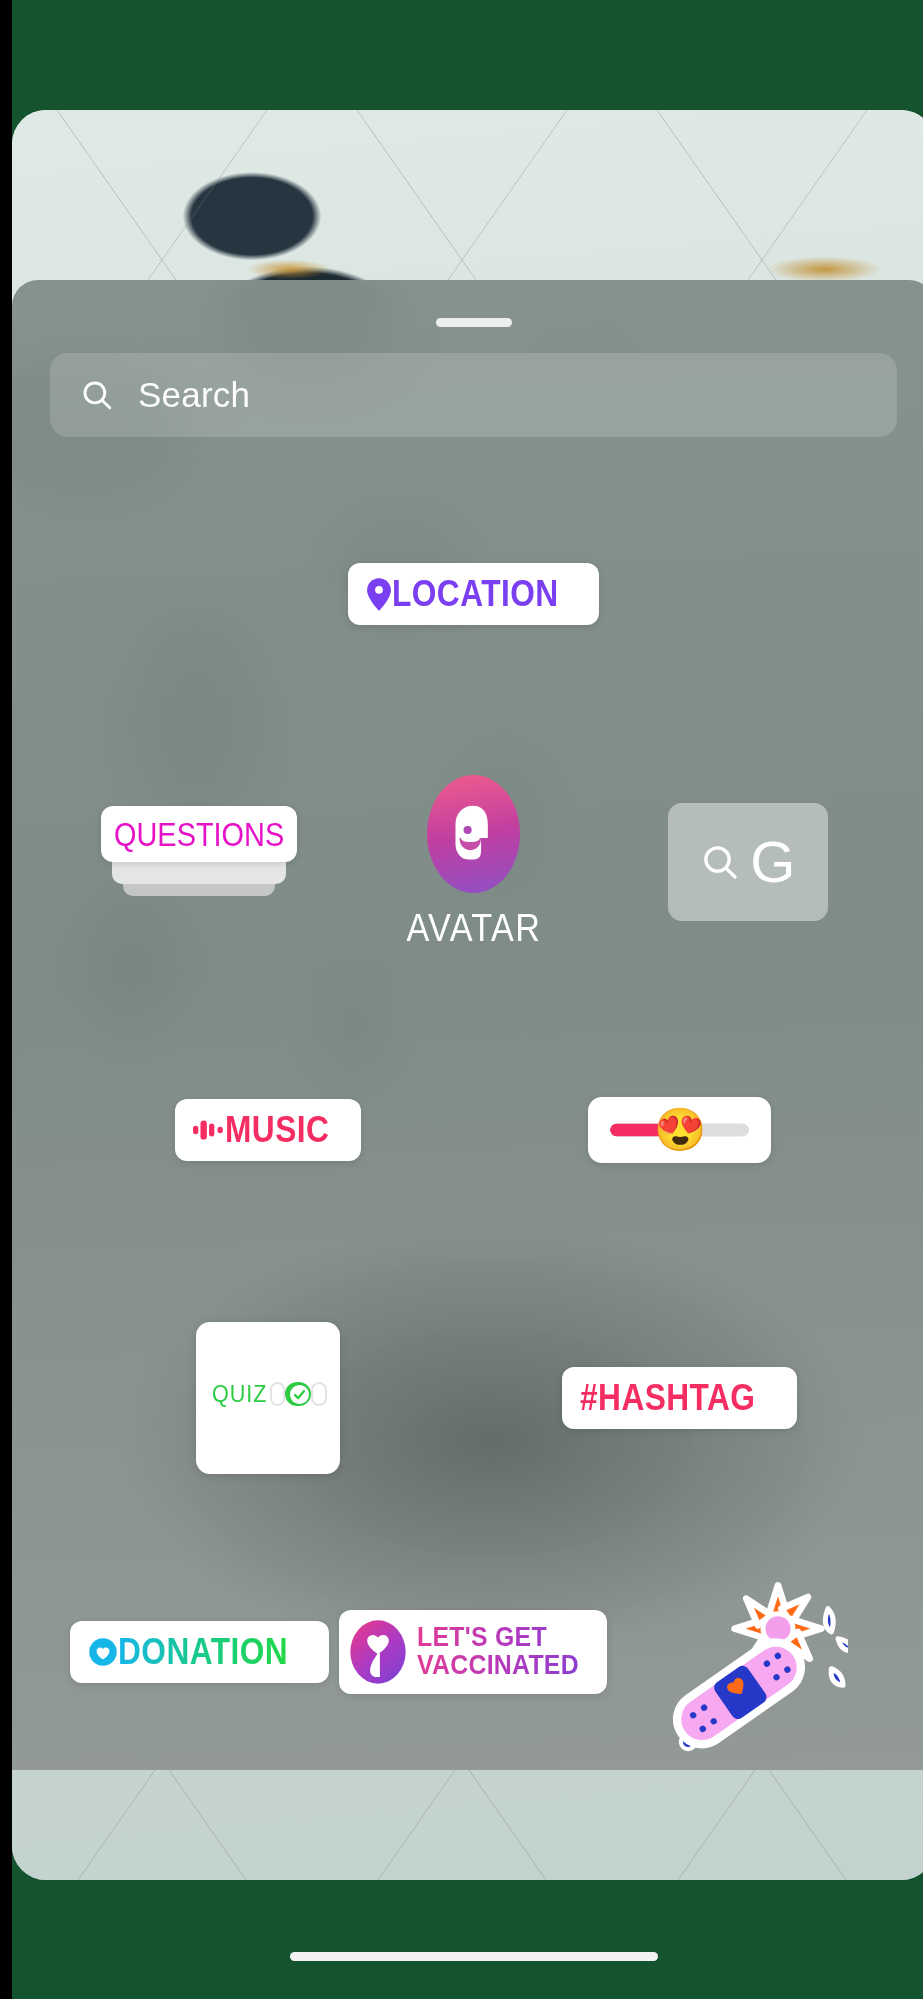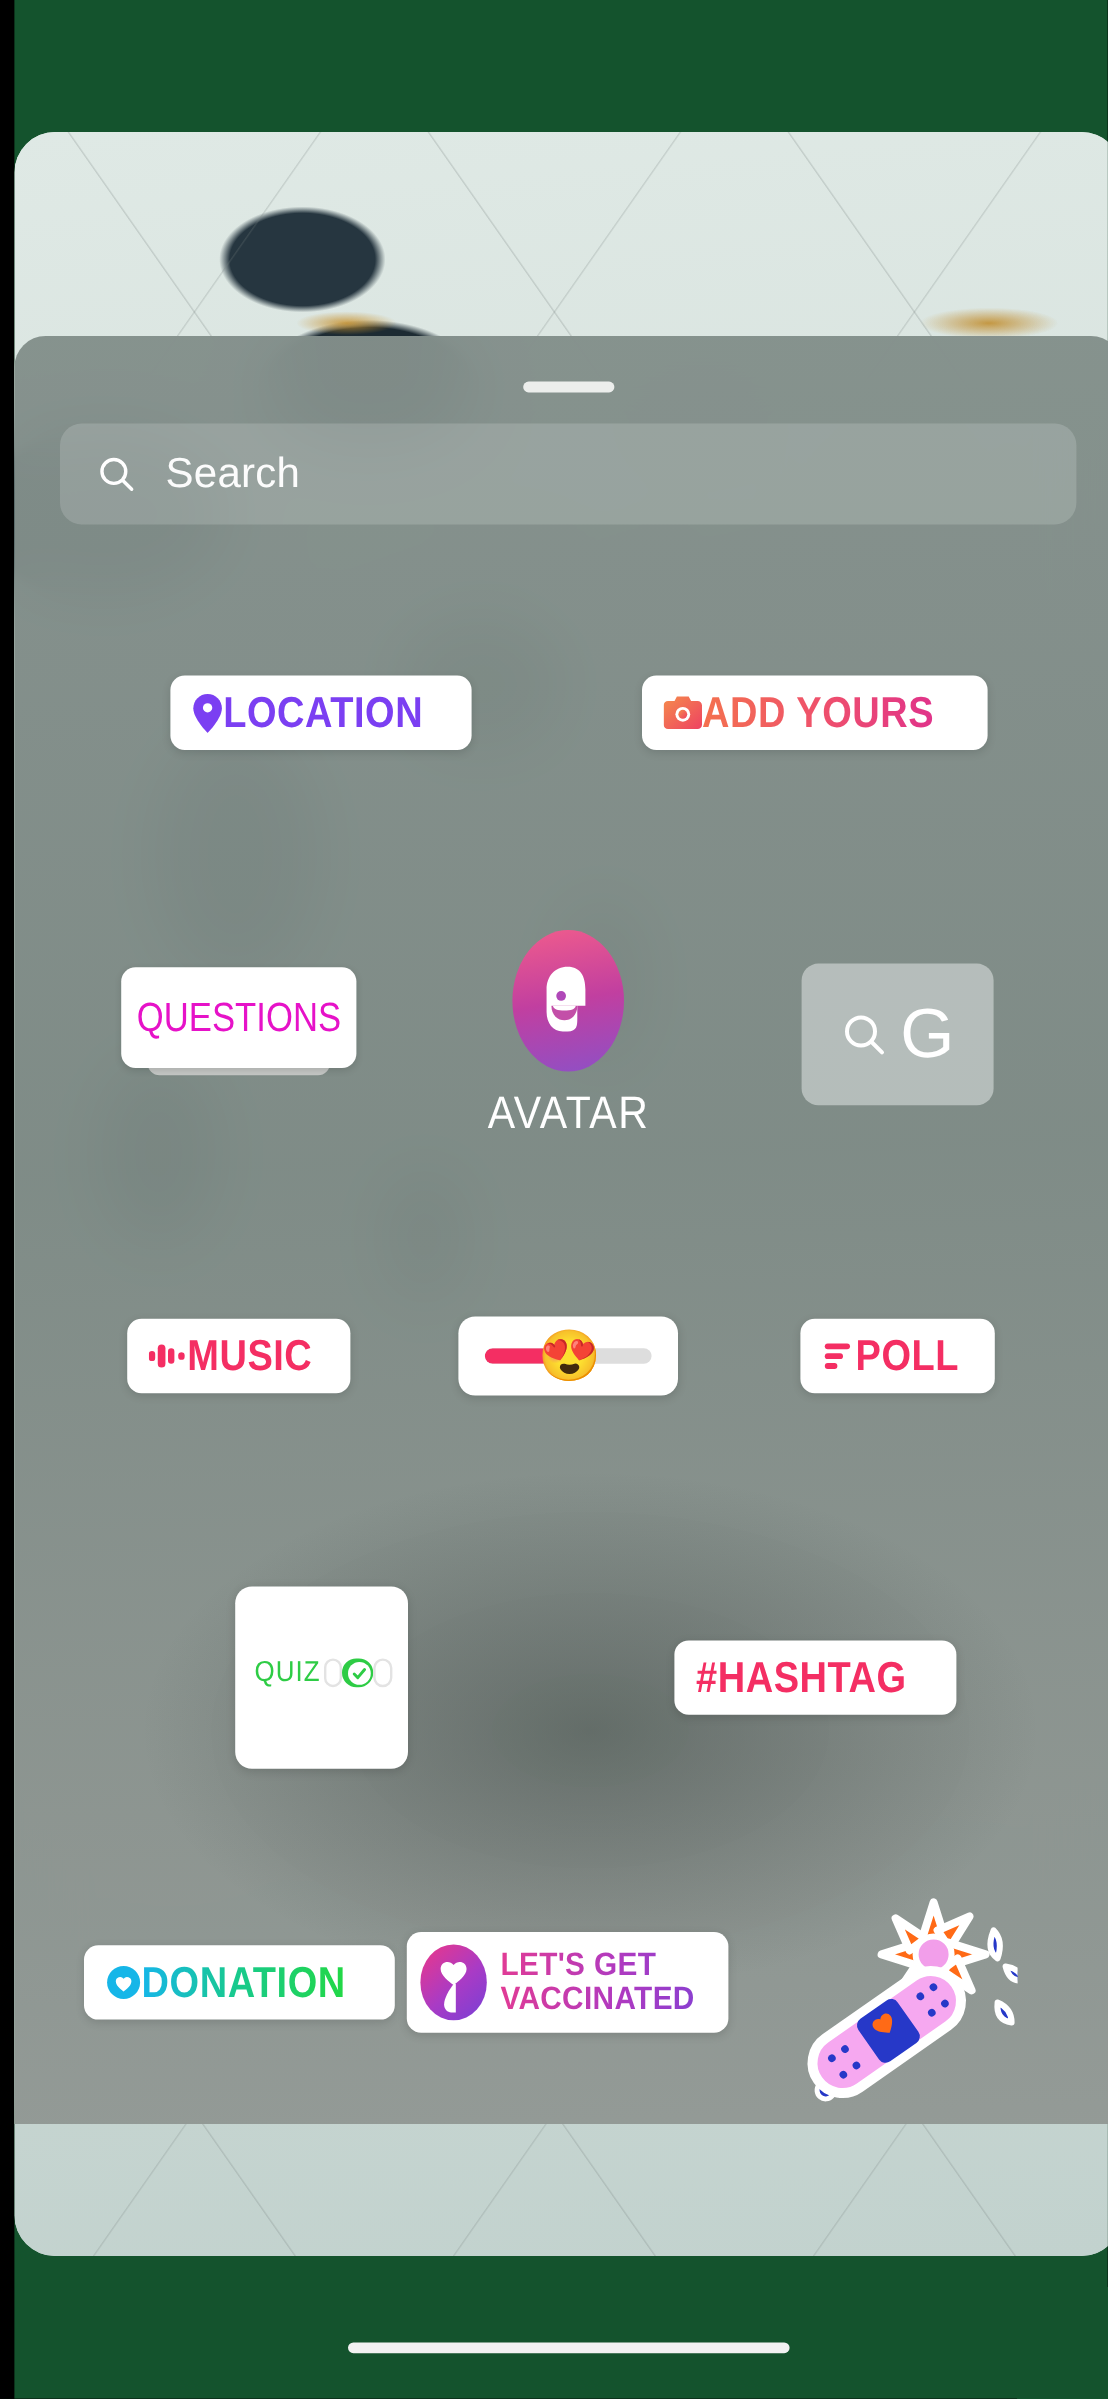--- a/index.html
+++ b/index.html
@@ -158,21 +158,21 @@
   .questions-wrap { position: relative; width: 196px; height: 112px; }
   .questions-wrap .back2 {
     position: absolute; left: 22px; right: 22px; top: 56px; height: 34px;
     background: #c5c7c5; border-radius: 10px;
   }
   .questions-wrap .back1 {
     position: absolute; left: 11px; right: 11px; top: 44px; height: 34px;
     background: #e4e6e4; border-radius: 10px;
   }
   .questions-wrap .front {
-    position: absolute; left: 0; right: 0; top: 0; height: 84px;
+    position: absolute; left: 0; right: 0; top: 0; height: 56px;
     background: #fff; border-radius: 12px;
     display: flex; align-items: center; justify-content: center;
     box-shadow: 0 2px 6px rgba(0,0,0,.12);
   }
 
   
   .avatar-blob {
     width: 93px; height: 118px;
     border-radius: 50%;
     background: linear-gradient(170deg,#F05C8C 0%,#C13FA0 50%,#8E50C6 100%);
@@ -343,38 +343,20 @@
               <svg class="icon" width="26" height="33" viewBox="0 0 24 30" fill="#7B3FF2">
                 <path d="M12 0C5.9 0 1 4.9 1 11c0 8 11 19 11 19s11-11 11-19c0-6.1-4.9-11-11-11z"></path>
                 <circle cx="12" cy="10.7" r="3.6" fill="#fff"></circle>
               </svg>
             </span>
             <span class="lbl" style="color:#7B3FF2">LOCATION</span>
           </div>
         </div>
 
 
-        <div class="cell">
-          <div class="pill">
-            <span>
-              <svg class="icon" width="32" height="28" viewBox="0 0 26 22">
-                <defs>
-                  <linearGradient id="camgrad" x1="0" y1="0" x2="1" y2="1">
-                    <stop offset="0%" stop-color="#F58B4C"></stop>
-                    <stop offset="100%" stop-color="#EE4262"></stop>
-                  </linearGradient>
-                </defs>
-                <path d="M9 0h8l1.6 3H23a3 3 0 0 1 3 3v13a3 3 0 0 1-3 3H3a3 3 0 0 1-3-3V6a3 3 0 0 1 3-3h4.4z" fill="url(#camgrad)"></path>
-                <circle cx="13" cy="12" r="5" fill="#fff"></circle>
-                <circle cx="13" cy="12" r="3" fill="url(#camgrad)"></circle>
-              </svg>
-            </span>
-            <span class="lbl grad-text">ADD YOURS</span>
-          </div>
-        </div>
       </div>
 
       <div class="row">
 
         <div class="cell">
           <div class="questions-wrap">
             <div class="back2"></div>
             <div class="back1"></div>
             <div class="front">
               <span class="lbl" style="color:#E612C8;font-size:34px;transform:scaleX(.85)">QUESTIONS</span>
@@ -427,32 +409,20 @@
 
         <div class="cell">
           <div class="slider-card">
             <div class="slider-track">
               <div class="slider-fill"></div>
             </div>
             <span class="slider-emoji">😍</span>
           </div>
         </div>
 
-        <div class="cell">
-          <div class="pill">
-            <span>
-              <svg class="icon" width="28" height="28" viewBox="0 0 24 24" fill="#F42E63">
-                <rect x="2" y="3" width="18" height="4.2" rx="2.1"></rect>
-                <rect x="2" y="10" width="13" height="4.2" rx="2.1"></rect>
-                <rect x="2" y="17" width="9" height="4.2" rx="2.1"></rect>
-              </svg>
-            </span>
-            <span class="lbl" style="color:#F42E63">POLL</span>
-          </div>
-        </div>
       </div>
 
       <div class="row">
 
         <div class="cell">
           <div class="quiz-card">
             <div class="quiz-title">QUIZ</div>
             <div class="quiz-opt"></div>
             <div class="quiz-opt correct">
               <span class="quiz-check">

